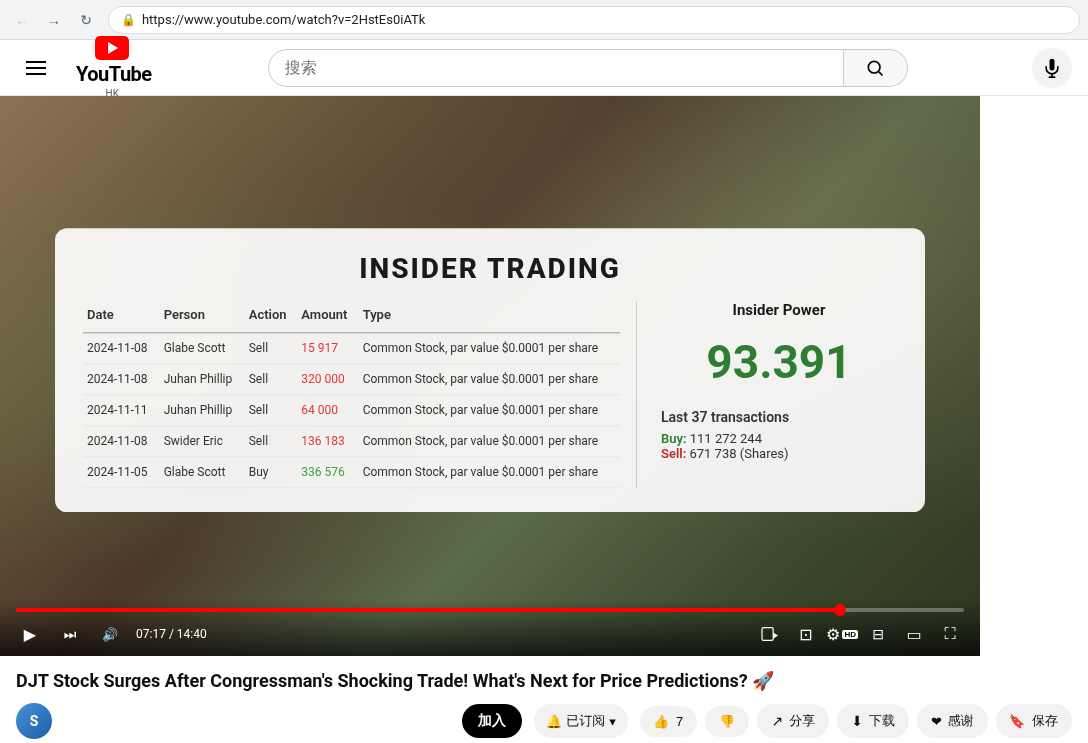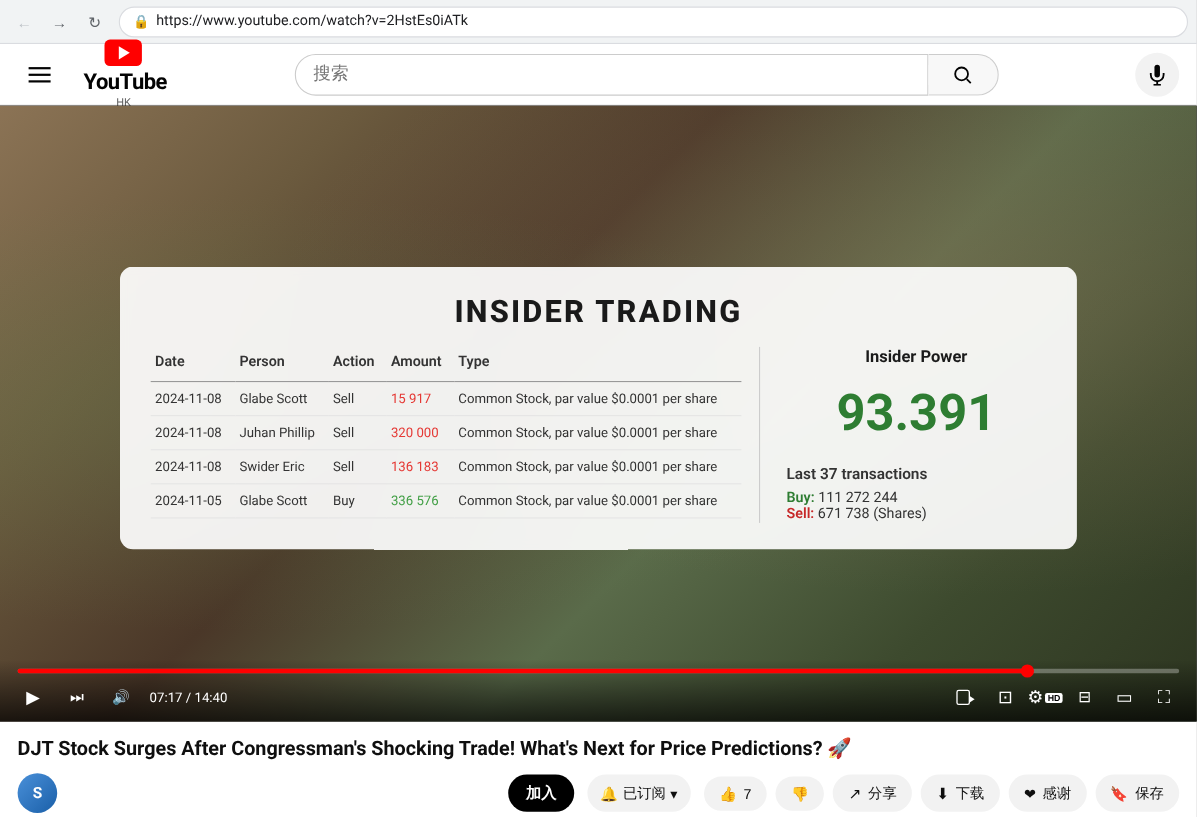--- a/index.html
+++ b/index.html
@@ -99,21 +99,21 @@
       border: none;
       cursor: pointer;
       margin-left: 8px;
       display: flex; align-items: center; justify-content: center;
     }
 
     
     .video-area {
       background: #000;
       position: relative;
-      width: 1088px;
+      width: 980px;
       height: 560px;
       overflow: hidden;
     }
     .video-bg {
       width: 100%;
       height: 100%;
       background: linear-gradient(135deg, #8b7355 0%, #6b5a3e 20%, #4a3728 40%, #5a6b4a 60%, #3d4a2e 80%, #2d3520 100%);
       position: absolute;
       top: 0; left: 0;
     }
@@ -366,20 +366,27 @@
       <td>Glabe Scott</td>
       <td>Sell</td>
       <td class="amount-sell">15 917</td>
       <td>Common Stock, par value $0.0001 per share</td>
     </tr>
               <tr>
       <td>2024-11-08</td>
       <td>Juhan Phillip</td>
       <td>Sell</td>
       <td class="amount-sell">320 000</td>
+      <td>Common Stock, par value $0.0001 per share</td>
+    </tr>
+              <tr>
+      <td>2024-11-11</td>
+      <td>Juhan Phillip</td>
+      <td>Sell</td>
+      <td class="amount-sell">64 000</td>
       <td>Common Stock, par value $0.0001 per share</td>
     </tr>
               <tr>
       <td>2024-11-08</td>
       <td>Swider Eric</td>
       <td>Sell</td>
       <td class="amount-sell">136 183</td>
       <td>Common Stock, par value $0.0001 per share</td>
     </tr>
               <tr>

